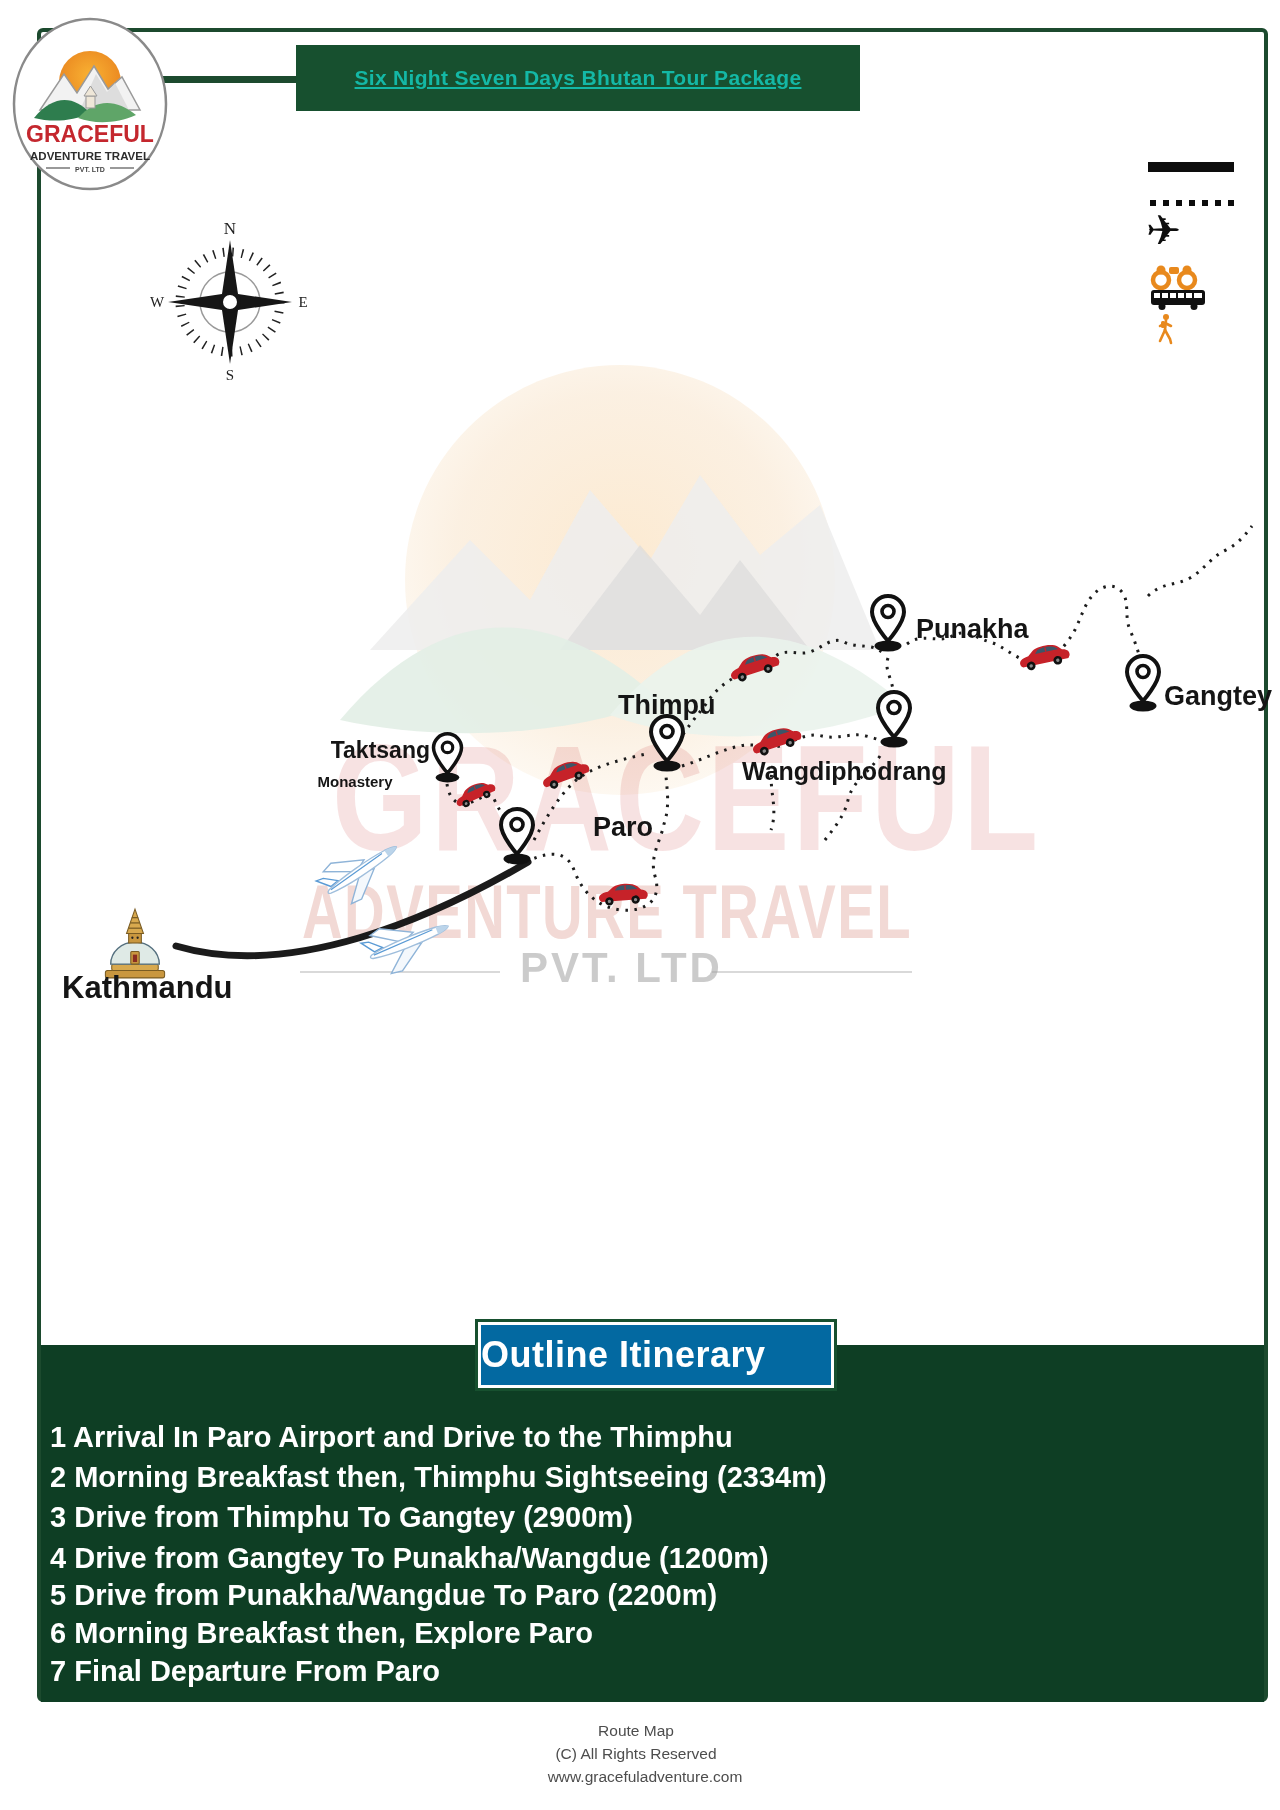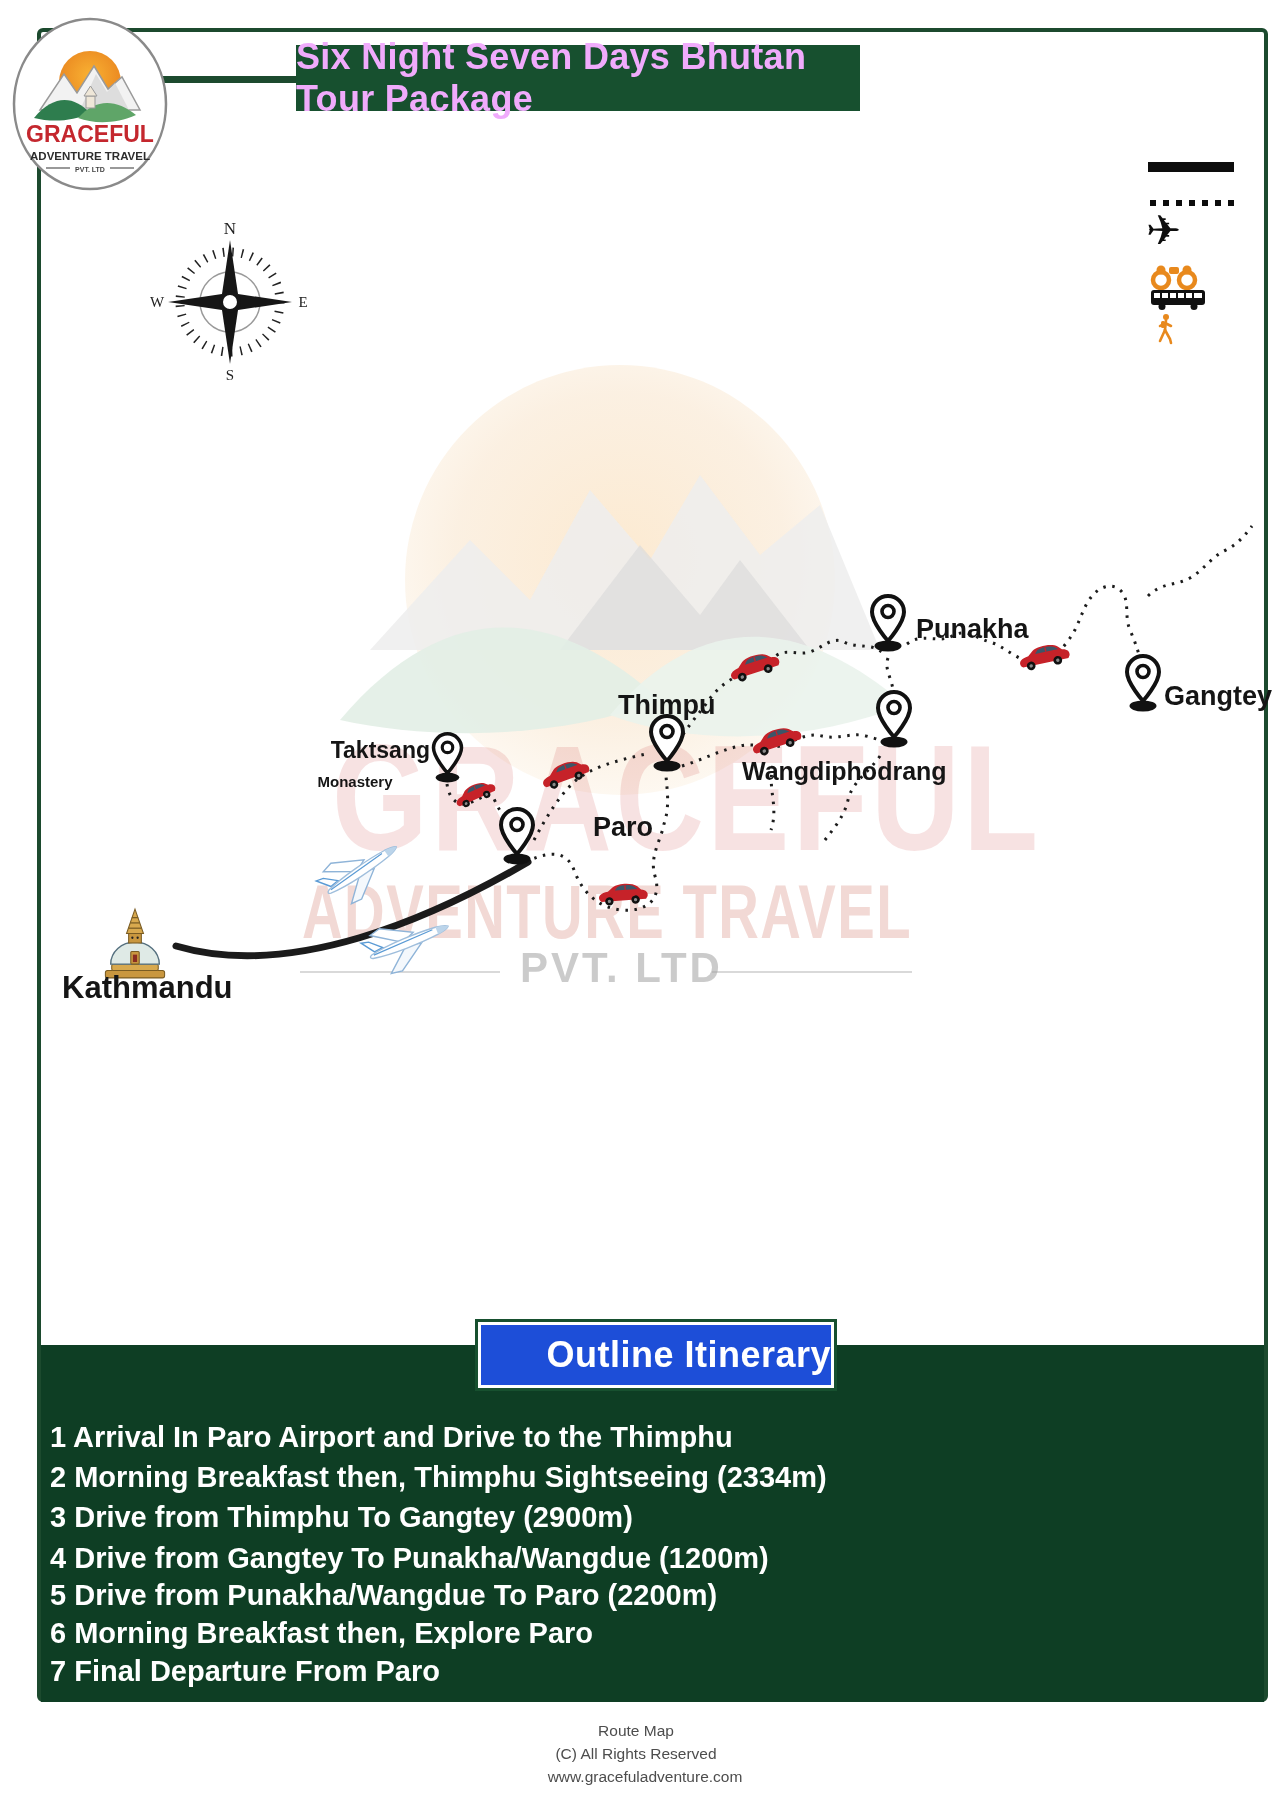--- a/index.html
+++ b/index.html
@@ -3,32 +3,32 @@
 <meta charset="utf-8">
 <style>
   html,body{margin:0;padding:0;}
   body{width:1280px;height:1810px;position:relative;background:#ffffff;
        font-family:"Liberation Sans", sans-serif;overflow:hidden;}
   .abs{position:absolute;}
   .map-panel{position:absolute;left:37px;top:28px;width:1223px;height:1666px;
              border:4px solid #1C4A2E;border-radius:6px;background:#fff;}
   .title-banner{position:absolute;left:296px;top:45px;width:564px;height:66px;
                 background:#17502F;display:flex;align-items:center;justify-content:center;}
-  .title-banner span{color:#f0abfc;font-weight:bold;font-size:36px;letter-spacing:.3px;}
+  .title-banner span{color:#14b8a6;font-weight:bold;font-size:21px;letter-spacing:.3px;text-decoration:underline;}
   .connector{position:absolute;left:158px;top:76px;width:142px;height:7px;background:#1C4A2E;}
   .loc-label{position:absolute;color:#151515;font-weight:bold;white-space:nowrap;}
   .wm-text{position:absolute;font-weight:bold;white-space:nowrap;transform-origin:left top;}
   .legend-solid{position:absolute;left:1148px;top:162px;width:86px;height:10px;background:#0d0d0d;}
   .legend-dotted{position:absolute;left:1150px;top:200px;width:84px;height:6px;
      background:repeating-linear-gradient(90deg,#0d0d0d 0 6px,transparent 6px 13px);}
   .legend-plane{position:absolute;left:1146px;top:210px;font-size:42px;color:#0d0d0d;line-height:1;}
   .green-section{position:absolute;left:41px;top:1345px;width:1223px;height:357px;background:#0E3E24;}
   .outline-banner{position:absolute;left:478px;top:1322px;width:350px;height:60px;
-      background:#1d4ed8;border:3px solid #ffffff;outline:3px solid #17502F;
-      display:flex;align-items:center;justify-content:flex-end;}
+      background:#0369a1;border:3px solid #ffffff;outline:3px solid #17502F;
+      display:flex;align-items:center;justify-content:flex-start;}
   .outline-banner span{color:#fff;font-weight:bold;font-size:36px;letter-spacing:.5px;}
   .itin-row{position:absolute;left:50px;color:#ffffff;font-weight:bold;font-size:29px;white-space:nowrap;}
   .footer-line{position:absolute;left:0;width:1272px;text-align:center;color:#4d4d4d;font-size:15.5px;}
   svg{display:block;}
 </style>
 </head>
 <body>
 
 <div class="map-panel"></div>
 

